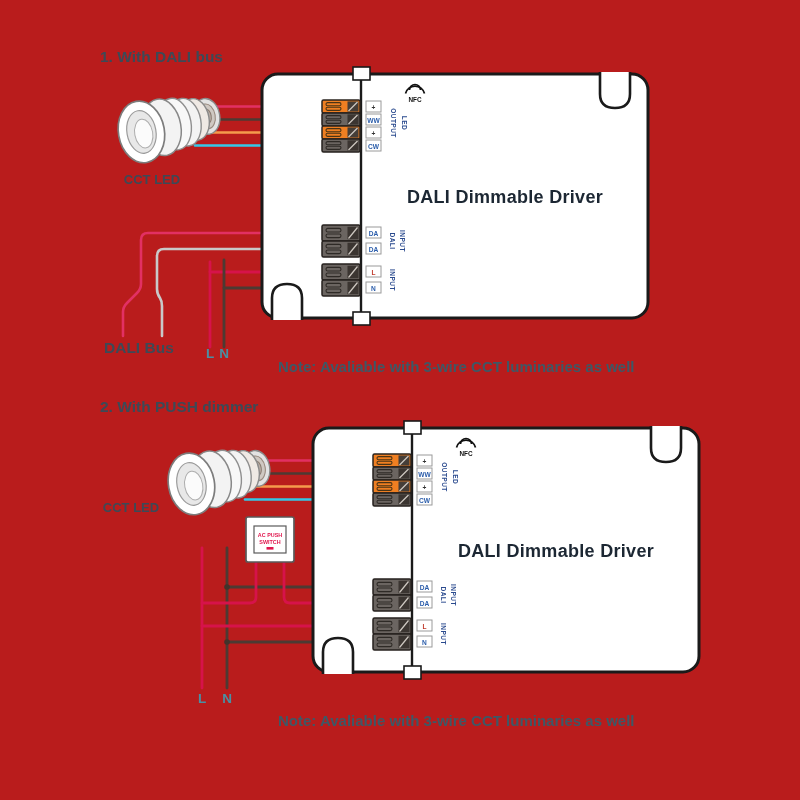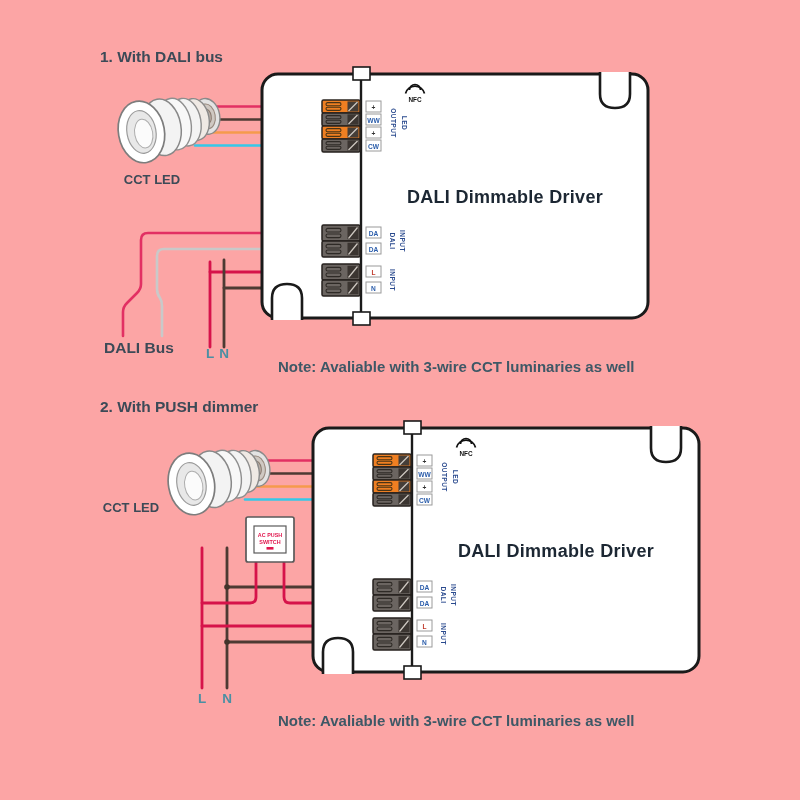--- a/index.html
+++ b/index.html
@@ -1,16 +1,16 @@
 <!DOCTYPE html>
 <html><head>
 <meta charset="utf-8">
 <style>
   html,body{margin:0;padding:0;background:#ffffff;}
-  .stage{position:relative;width:800px;height:800px;background:#fca5a5;overflow:hidden;}
+  .stage{position:relative;width:800px;height:800px;background:#b91c1c;overflow:hidden;}
   svg text{font-family:"Liberation Sans","DejaVu Sans",sans-serif;}
   .sec-title{font-size:15.5px;font-weight:700;fill:#3c4a57;}
   .note{font-size:15px;font-weight:600;fill:#3e5866;}
   .lamp-label{font-size:13px;font-weight:700;fill:#3c4a57;}
   .bus-label{font-size:15.5px;font-weight:600;fill:#3c4a57;}
   .ln-label{font-size:13.5px;font-weight:700;fill:#4a8fa3;}
   .drv-title{font-size:18px;font-weight:700;fill:#1c2733;letter-spacing:.3px;}
   .nfc-t{font-size:6.4px;font-weight:700;fill:#111;}
   .tbox{fill:#ffffff;stroke:#9a9a9a;stroke-width:1;}
   .tlabel{font-size:6.6px;font-weight:700;}

